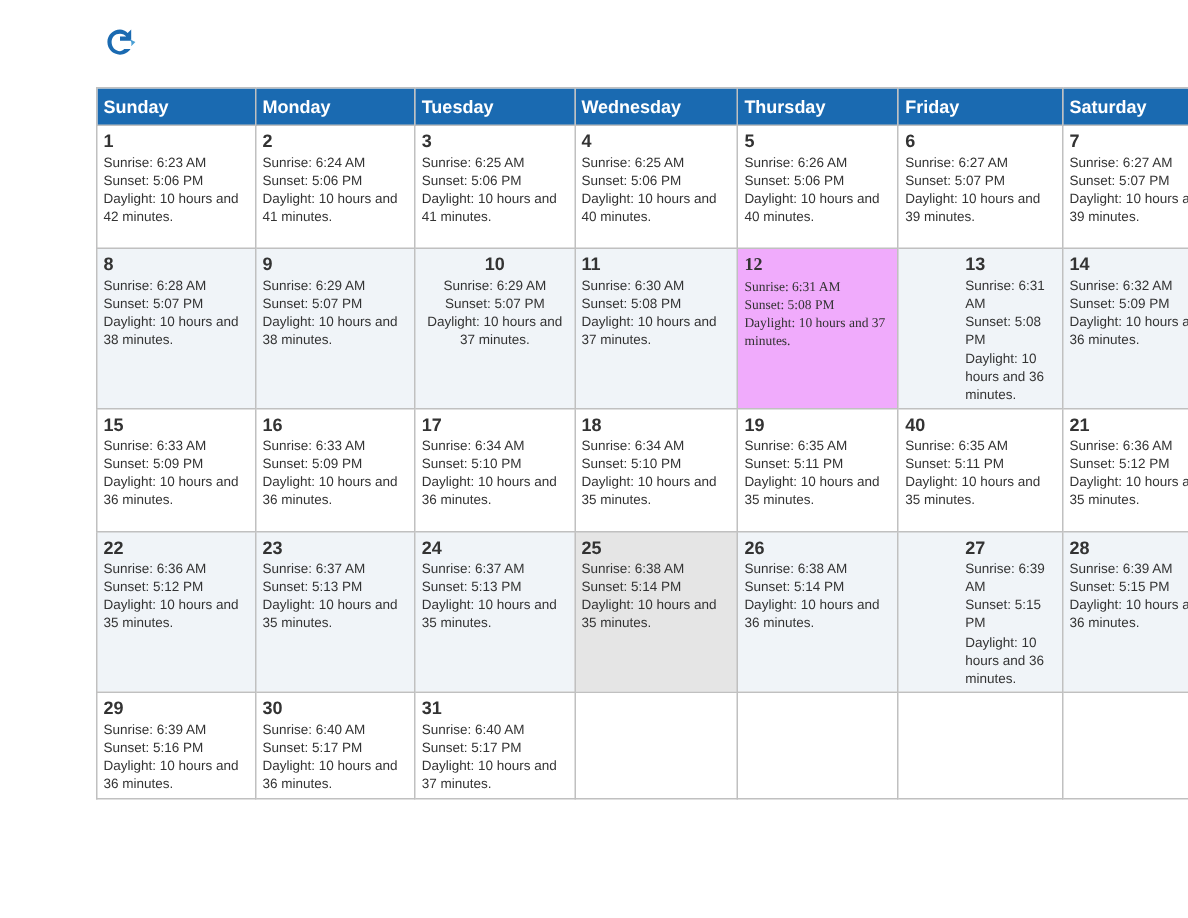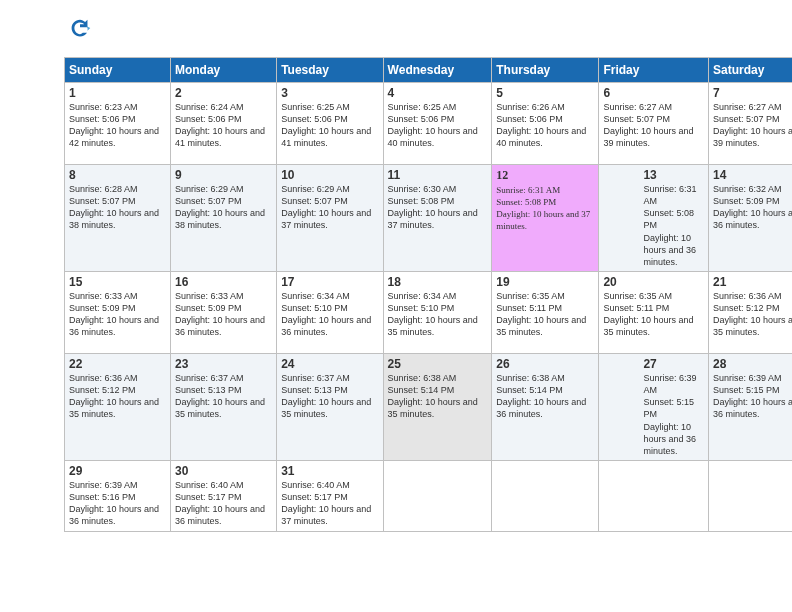--- a/index.html
+++ b/index.html
@@ -162,21 +162,21 @@
         </tr>
         <tr>
           <td style="background: rgb(240, 244, 248);">
             <span class="day-num">8</span>
             <div class="day-info">Sunrise: 6:28 AM<br>Sunset: 5:07 PM<br>Daylight: 10 hours and 38 minutes.</div>
           </td>
           <td style="background: rgb(240, 244, 248);">
             <span class="day-num">9</span>
             <div class="day-info">Sunrise: 6:29 AM<br>Sunset: 5:07 PM<br>Daylight: 10 hours and 38 minutes.</div>
           </td>
-          <td style="background: rgb(240, 244, 248);">
+          <td style="background: rgb(240, 244, 248); text-align: center;">
             <span class="day-num">10</span>
             <div class="day-info">Sunrise: 6:29 AM<br>Sunset: 5:07 PM<br>Daylight: 10 hours and 37 minutes.</div>
           </td>
           <td style="background: rgb(240, 244, 248);">
             <span class="day-num">11</span>
             <div class="day-info">Sunrise: 6:30 AM<br>Sunset: 5:08 PM<br>Daylight: 10 hours and 37 minutes.</div>
           </td>
           <td style="background: #f0abfc; font-family: Liberation Serif, serif;">
             <span class="day-num">12</span>
             <div class="day-info">Sunrise: 6:31 AM<br>Sunset: 5:08 PM<br>Daylight: 10 hours and 37 minutes.</div>
@@ -205,21 +205,21 @@
           </td>
           <td style="background: rgb(255, 255, 255);">
             <span class="day-num">18</span>
             <div class="day-info">Sunrise: 6:34 AM<br>Sunset: 5:10 PM<br>Daylight: 10 hours and 35 minutes.</div>
           </td>
           <td style="background: rgb(255, 255, 255);">
             <span class="day-num">19</span>
             <div class="day-info">Sunrise: 6:35 AM<br>Sunset: 5:11 PM<br>Daylight: 10 hours and 35 minutes.</div>
           </td>
           <td style="background: rgb(255, 255, 255);">
-            <span class="day-num">20</span>
+            <span class="day-num">40</span>
             <div class="day-info">Sunrise: 6:35 AM<br>Sunset: 5:11 PM<br>Daylight: 10 hours and 35 minutes.</div>
           </td>
           <td style="background: rgb(255, 255, 255);">
             <span class="day-num">21</span>
             <div class="day-info">Sunrise: 6:36 AM<br>Sunset: 5:12 PM<br>Daylight: 10 hours and 35 minutes.</div>
           </td>
         </tr>
         <tr>
           <td style="background: rgb(240, 244, 248);">
             <span class="day-num">22</span>

